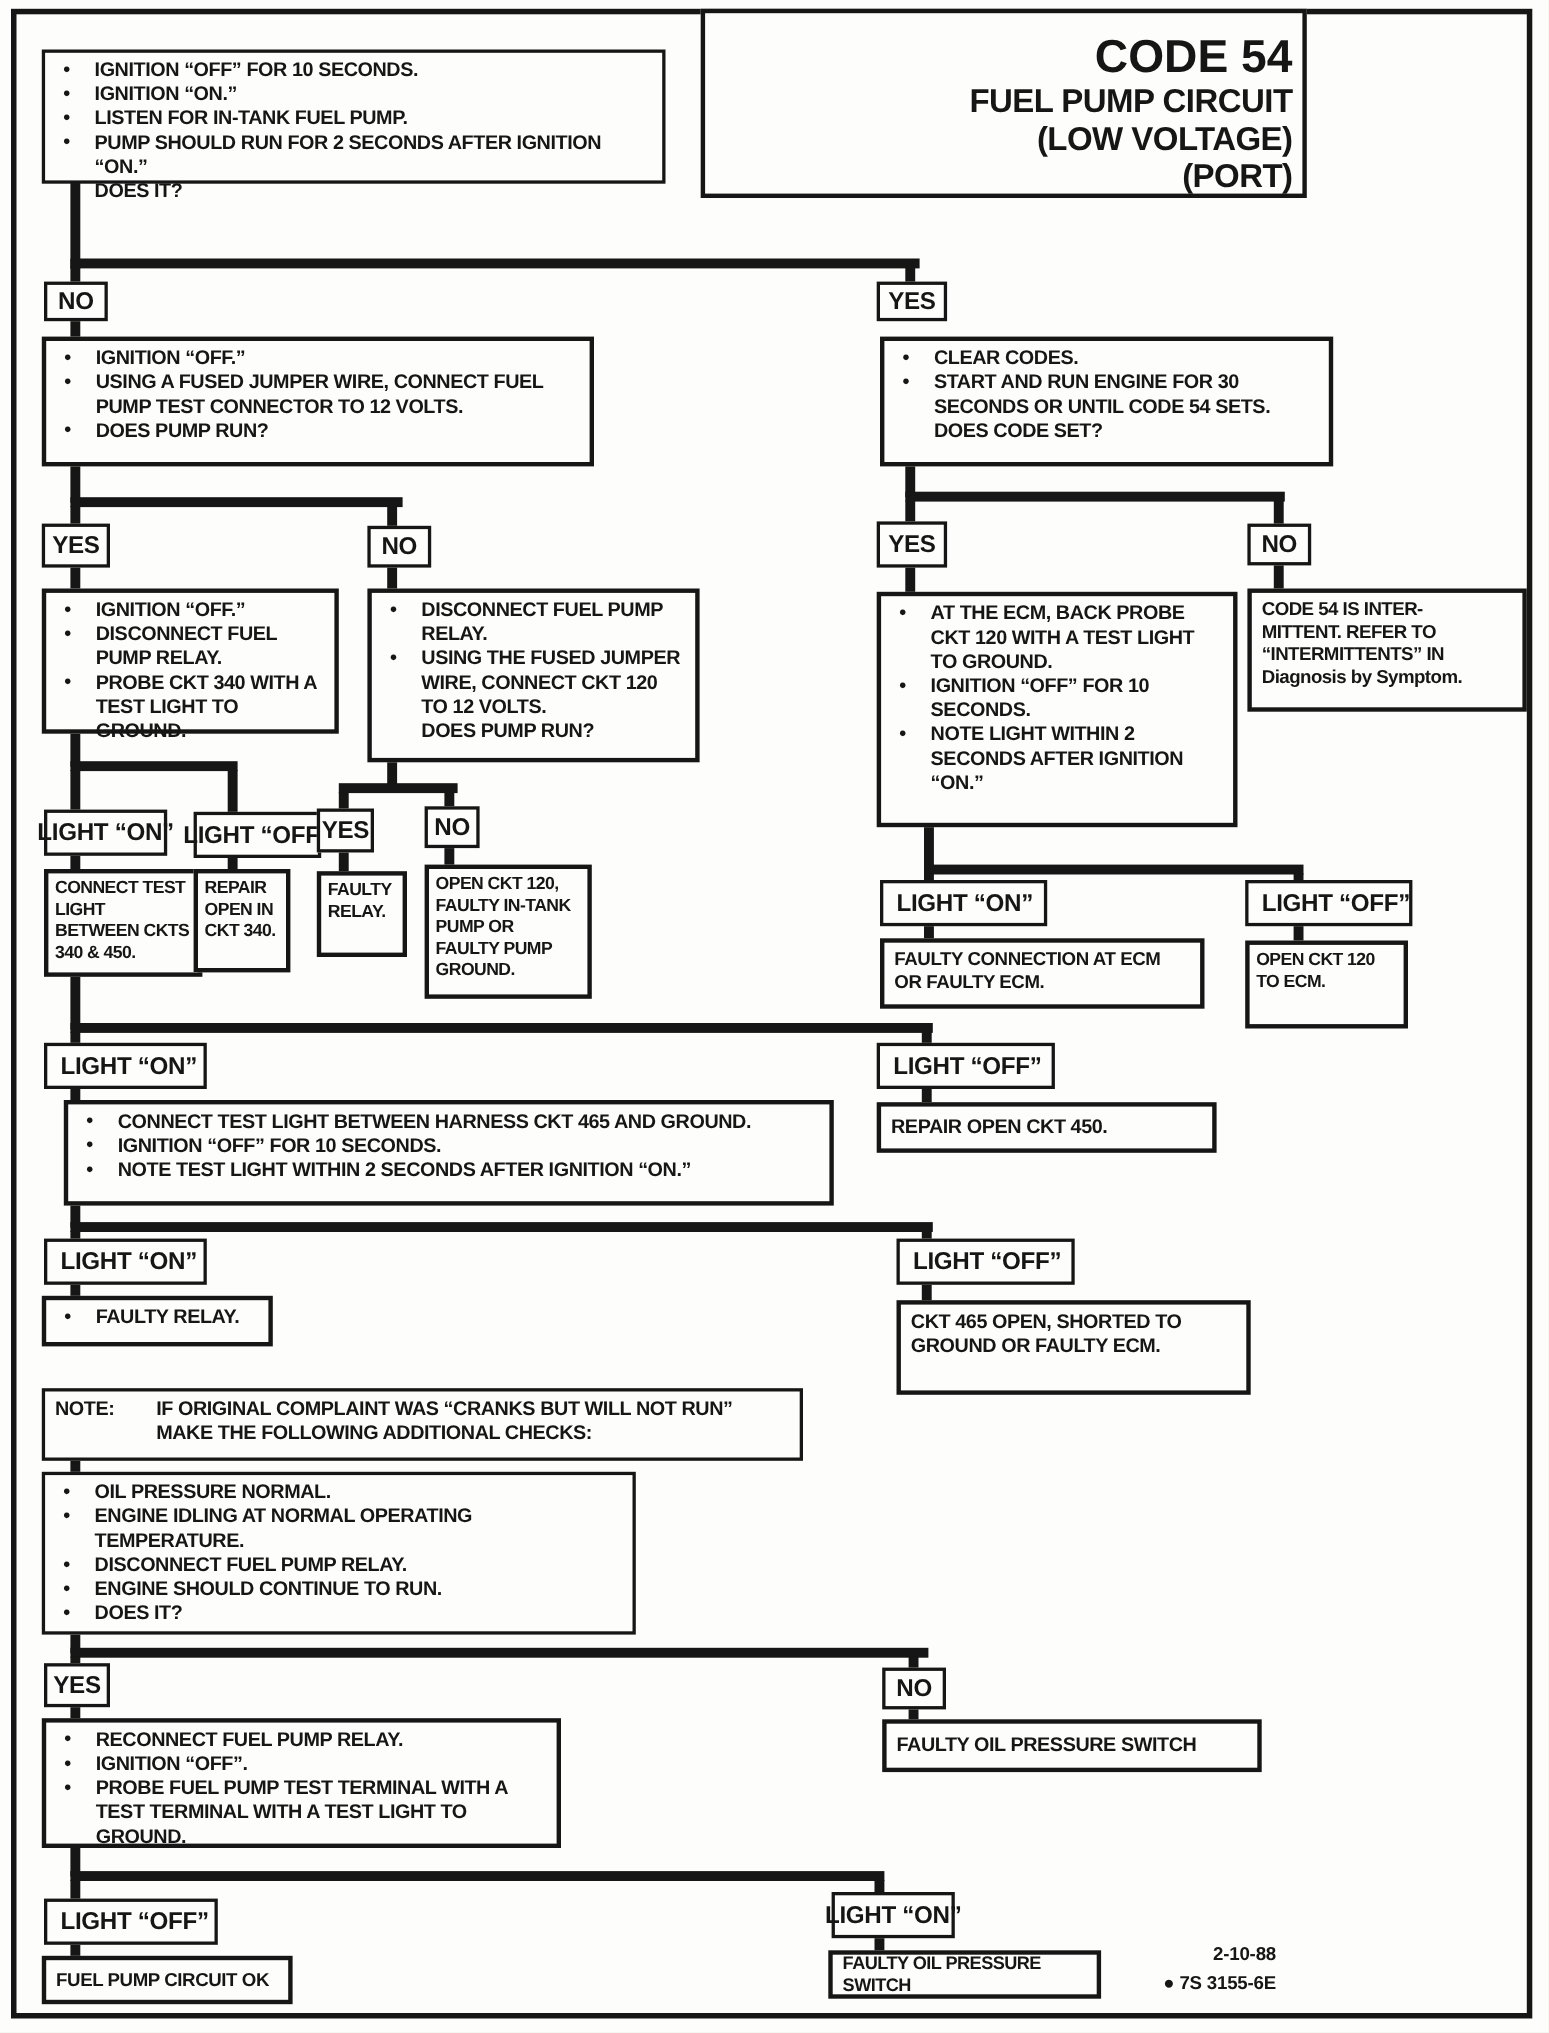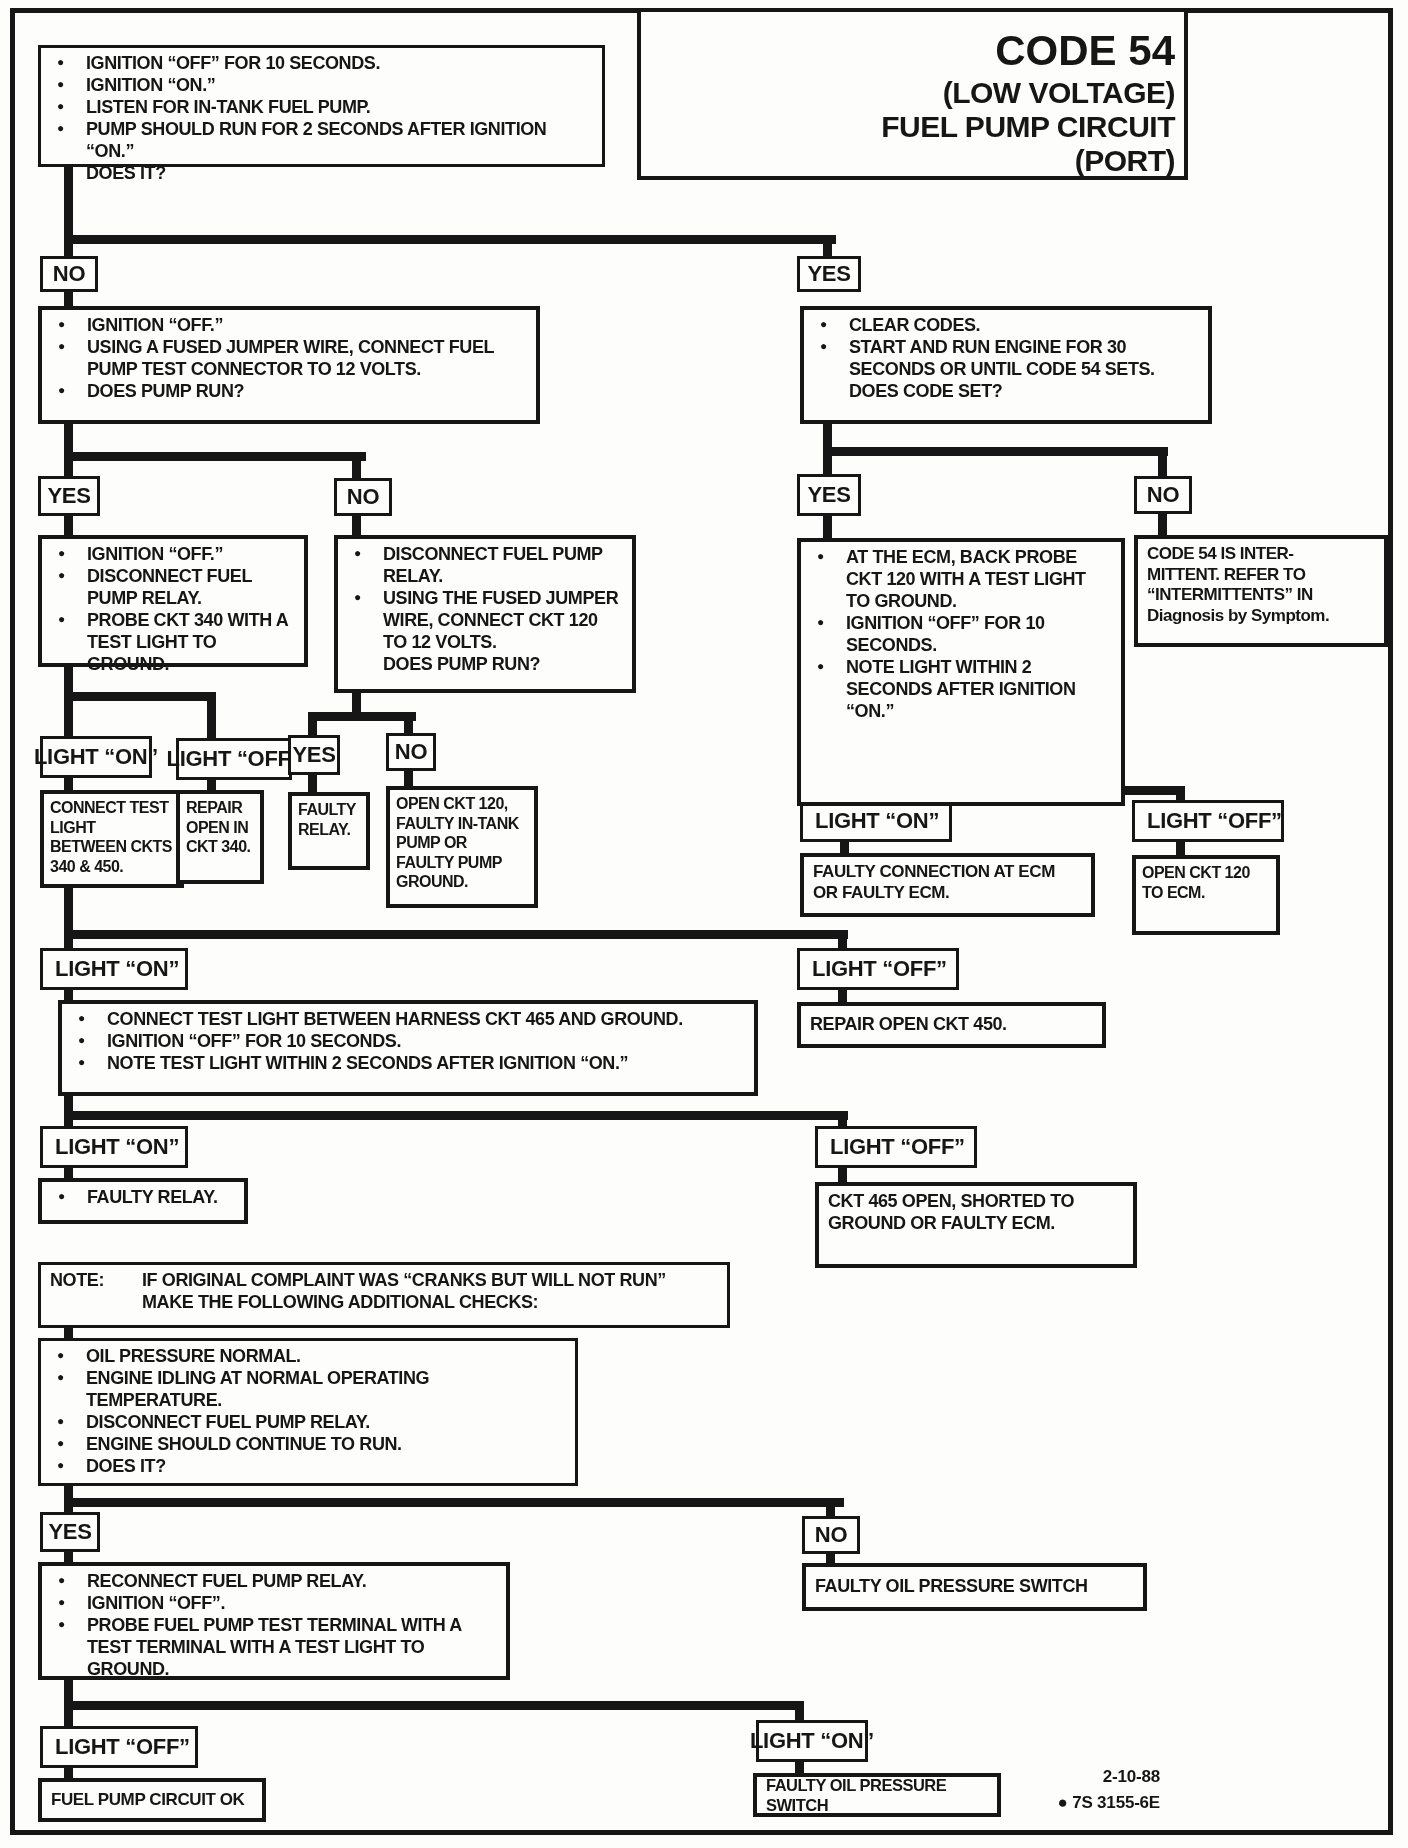--- a/index.html
+++ b/index.html
@@ -31,22 +31,22 @@
           letter-spacing:-0.2px;}
 </style>
 </head>
 <body>
 
 <div class="page">
   <div class="frame" style="left:10px;top:8px;width:1383px;height:1827px;"></div>
 
   <div class="box title-box" style="left:637px;top:8px;width:551px;height:172px;">
     <div class="t-code">CODE 54</div>
+    <div class="t-sub">FUEL PUMP CIRCUIT</div>
     <div class="t-sub">(LOW VOLTAGE)</div>
-    <div class="t-sub">FUEL PUMP CIRCUIT</div>
     <div class="t-sub">(PORT)</div>
   </div>
 
   <div class="box" style="left:38px;top:45px;width:567px;height:122px;border-width:3px;">
     <ul class="blist">
       <li>IGNITION “OFF” FOR 10 SECONDS.</li>
       <li>IGNITION “ON.”</li>
       <li>LISTEN FOR IN-TANK FUEL PUMP.</li>
       <li>PUMP SHOULD RUN FOR 2 SECONDS AFTER IGNITION “ON.”</li>
       <li class="tail">DOES IT?</li>
@@ -157,21 +157,21 @@
       <li>PROBE CKT 340 WITH A TEST LIGHT TO GROUND.</li>
     </ul>
   </div>
   <div class="box" style="left:334px;top:535px;width:302px;height:158px;">
     <ul class="blist">
       <li>DISCONNECT FUEL PUMP RELAY.</li>
       <li>USING THE FUSED JUMPER WIRE, CONNECT CKT 120 TO 12 VOLTS.</li>
       <li class="tail">DOES PUMP RUN?</li>
     </ul>
   </div>
-  <div class="box" style="left:797px;top:538px;width:328px;height:268px;">
+  <div class="box" style="left:797px;top:538px;width:328px;height:214px;">
     <ul class="blist">
       <li>AT THE ECM, BACK PROBE CKT 120 WITH A TEST LIGHT TO GROUND.</li>
       <li>IGNITION “OFF” FOR 10 SECONDS.</li>
       <li>NOTE LIGHT WITHIN 2 SECONDS AFTER IGNITION “ON.”</li>
     </ul>
   </div>
   <div class="box mid lines" style="left:1134px;top:535px;width:254px;height:112px;letter-spacing:-0.5px;">
     <div>CODE 54 IS INTER-</div>
     <div>MITTENT.  REFER TO</div>
     <div>“INTERMITTENTS” IN</div>

